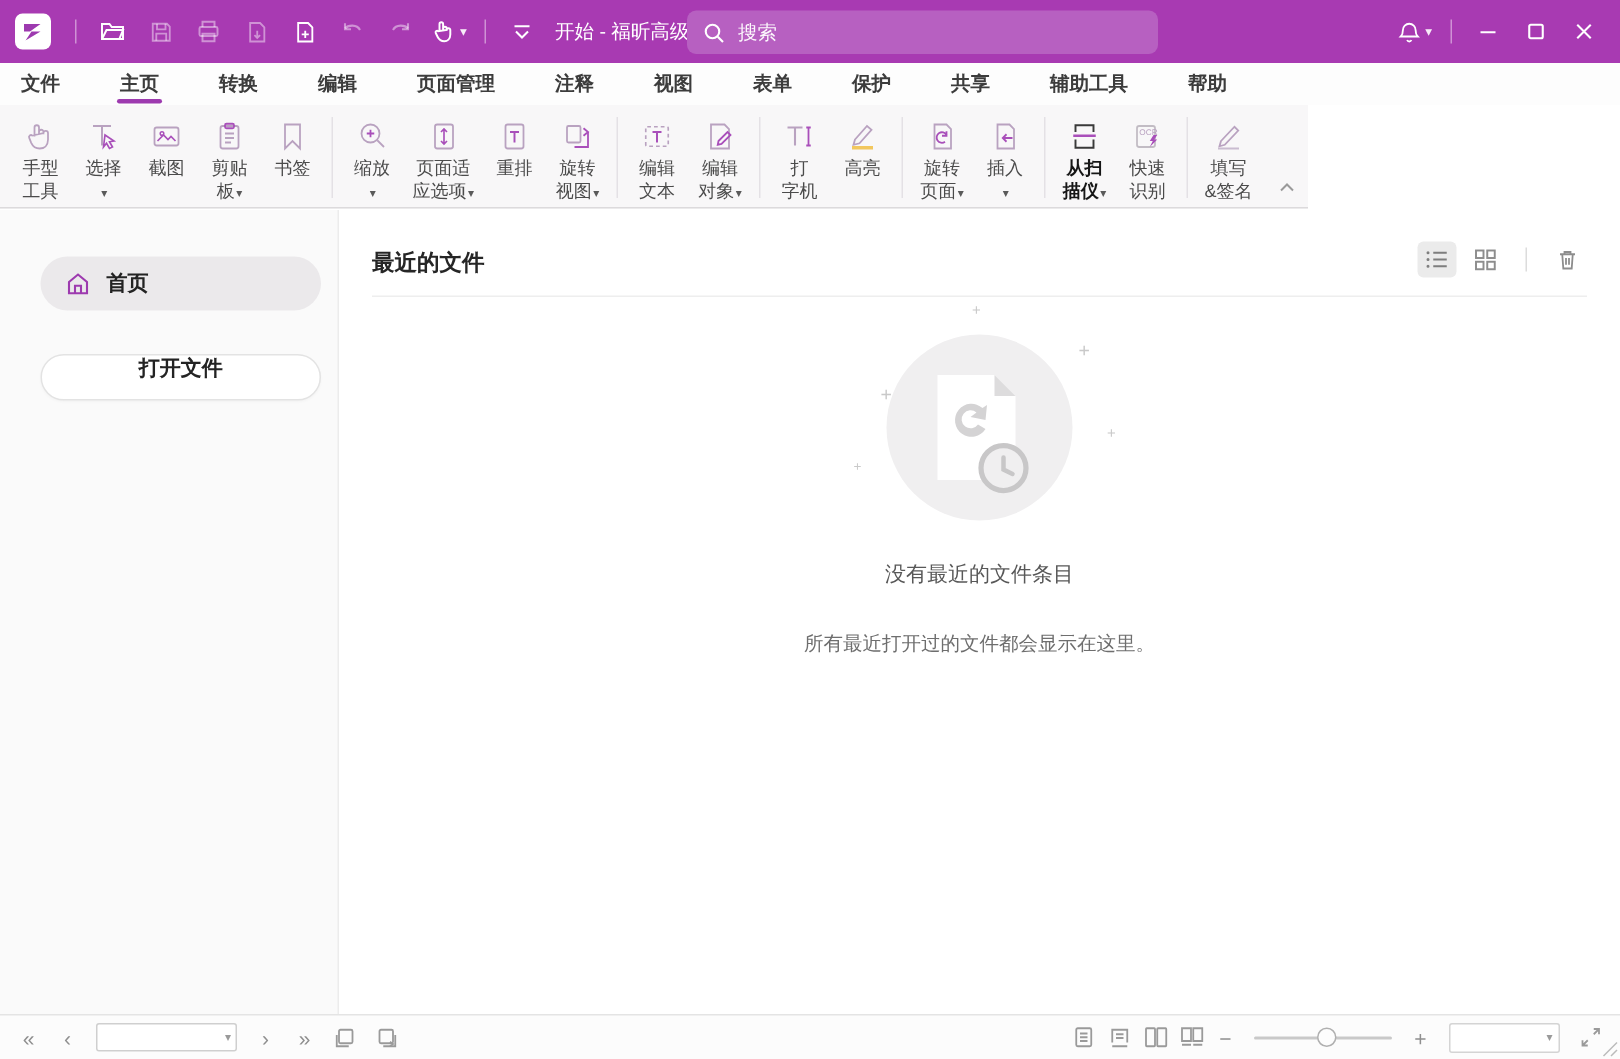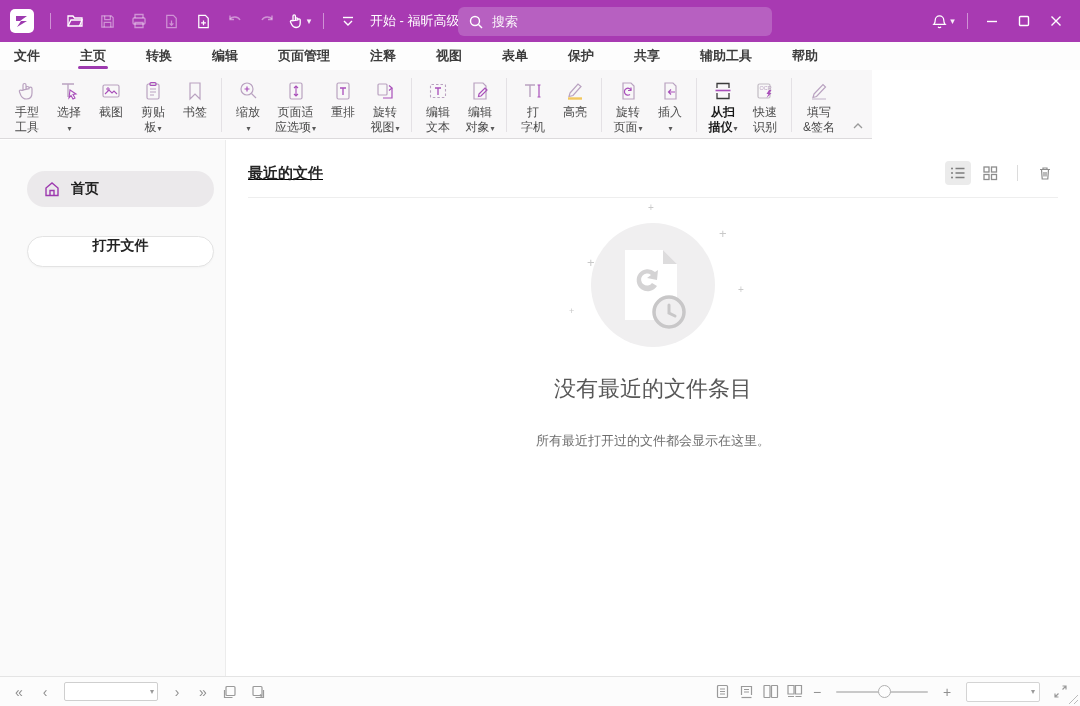--- a/index.html
+++ b/index.html
@@ -37,38 +37,38 @@
   .ribbon-collapse { position:absolute; right:8px; bottom:4px; color:#9a9a9a; }
 
   
   .content { position:absolute; left:0; top:140px; width:1080px; height:536px; display:flex; }
   .sidebar { width:226px; height:100%; background:#fafafa; border-right:1px solid #ececec; padding:31px 11px 0 27px; }
   .home-item { height:36px; background:#ebe9eb; border-radius:18px; display:flex; align-items:center; padding:0 16px; margin-bottom:29px; }
   .home-item .lbl { font-size:14px; font-weight:bold; color:#232323; margin-left:10px; }
   .openfile-btn { height:31px; background:#fff; border:1px solid #e3e3e3; border-radius:16px; display:flex; justify-content:center; font-size:14px; font-weight:bold; color:#232323; box-shadow:0 1px 2px rgba(0,0,0,.03); }
 
   .main { flex:1; position:relative; background:#fff; padding:21px 22px 0 22px; }
-  .main-head { display:flex; align-items:center;text-decoration:underline; }
+  .main-head { display:flex; align-items:flex-end; }
   .main-title { font-size:15px; font-weight:bold; color:#262626; flex:1; }
   .view-btns { display:flex; align-items:center; gap:6px; }
   .vbtn { width:26px; height:24px; border-radius:4px; display:flex; align-items:center; justify-content:center; }
   .vbtn.selected { background:#ebebeb; }
   .v-sep { width:1px; height:16px; background:#dcdcdc; margin:0 8px; }
   .main-divider { height:1px; background:#eeeeee; margin-top:12px; }
 
   .empty { position:absolute; left:0; right:0; top:70px; display:flex; flex-direction:column; align-items:center; }
   .empty-art { position:relative; width:180px; height:150px; }
   .art-circle { position:absolute; left:28px; top:13px; width:124px; height:124px; background:#f0eff0; border-radius:50%; }
   .sparkle { position:absolute; color:#c9c9c9; font-size:13px; }
   .sparkle.s1 { left:24px; top:45px; }
   .sparkle.s2 { left:85px; top:-8px; font-size:10px; }
   .sparkle.s3 { left:156px; top:16px; }
   .sparkle.s4 { left:175px; top:74px; font-size:10px; }
   .sparkle.s5 { left:6px; top:96px; font-size:9px; }
-  .empty-title { font-size:22px; color:#585858; margin-top:14px; }
+  .empty-title { font-size:14px; color:#585858; margin-top:14px; }
   .empty-sub { font-size:13px; color:#6e6e6e; margin-top:28px; }
 
   
   .statusbar { position:absolute; left:0; top:676px; width:1080px; height:30px; background:#fcfcfc; border-top:1px solid #e4e4e4; display:flex; align-items:center; padding:0 8px; }
   .sb-left { display:flex; align-items:center; gap:4px; }
   .sb-glyph { color:#8f8f8f; font-size:14px; width:22px; text-align:center; }
   .sb-combo { width:94px; height:19px; background:#fff; border:1px solid #cfcfcf; border-radius:2px; display:flex; align-items:center; padding:0 3px; margin:0 4px; }
   .sb-combo input { border:none; outline:none; flex:1; width:60px; font-size:11px; font-family:inherit; }
   .sb-combo .dd { color:#9a9a9a; font-size:8px; }
   .sb-ibtn { width:24px; height:22px; display:flex; align-items:center; justify-content:center; }

